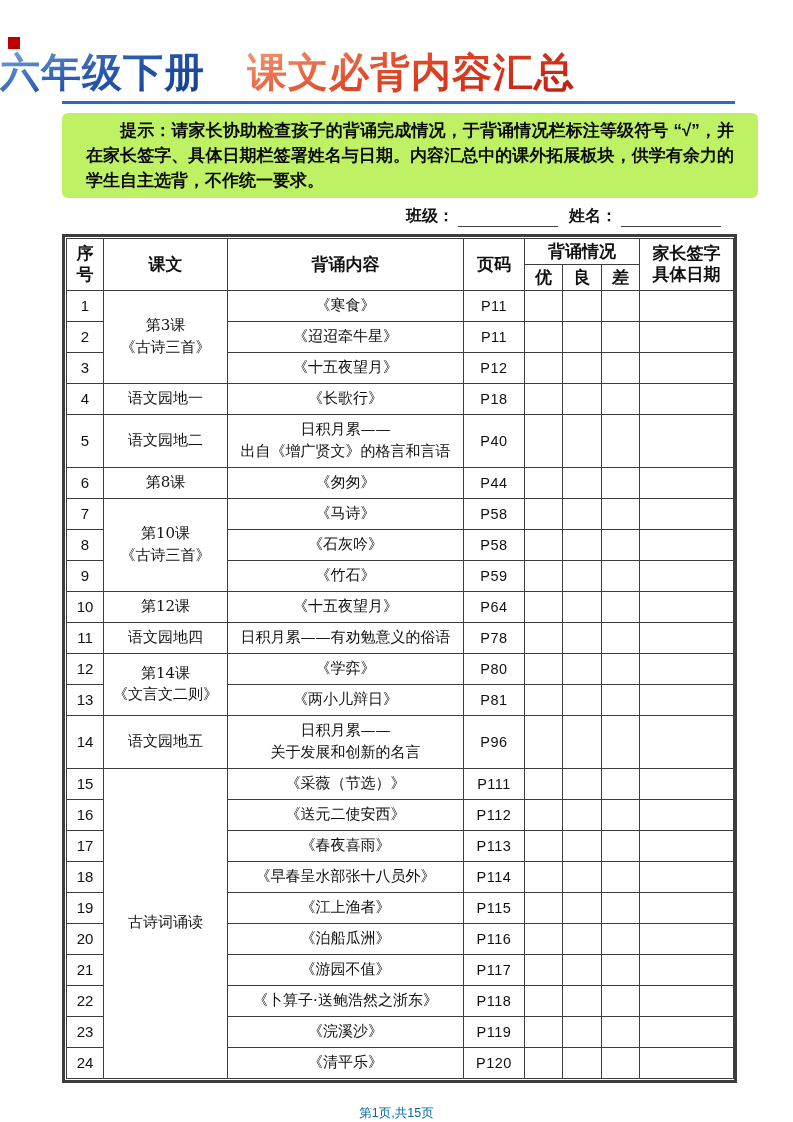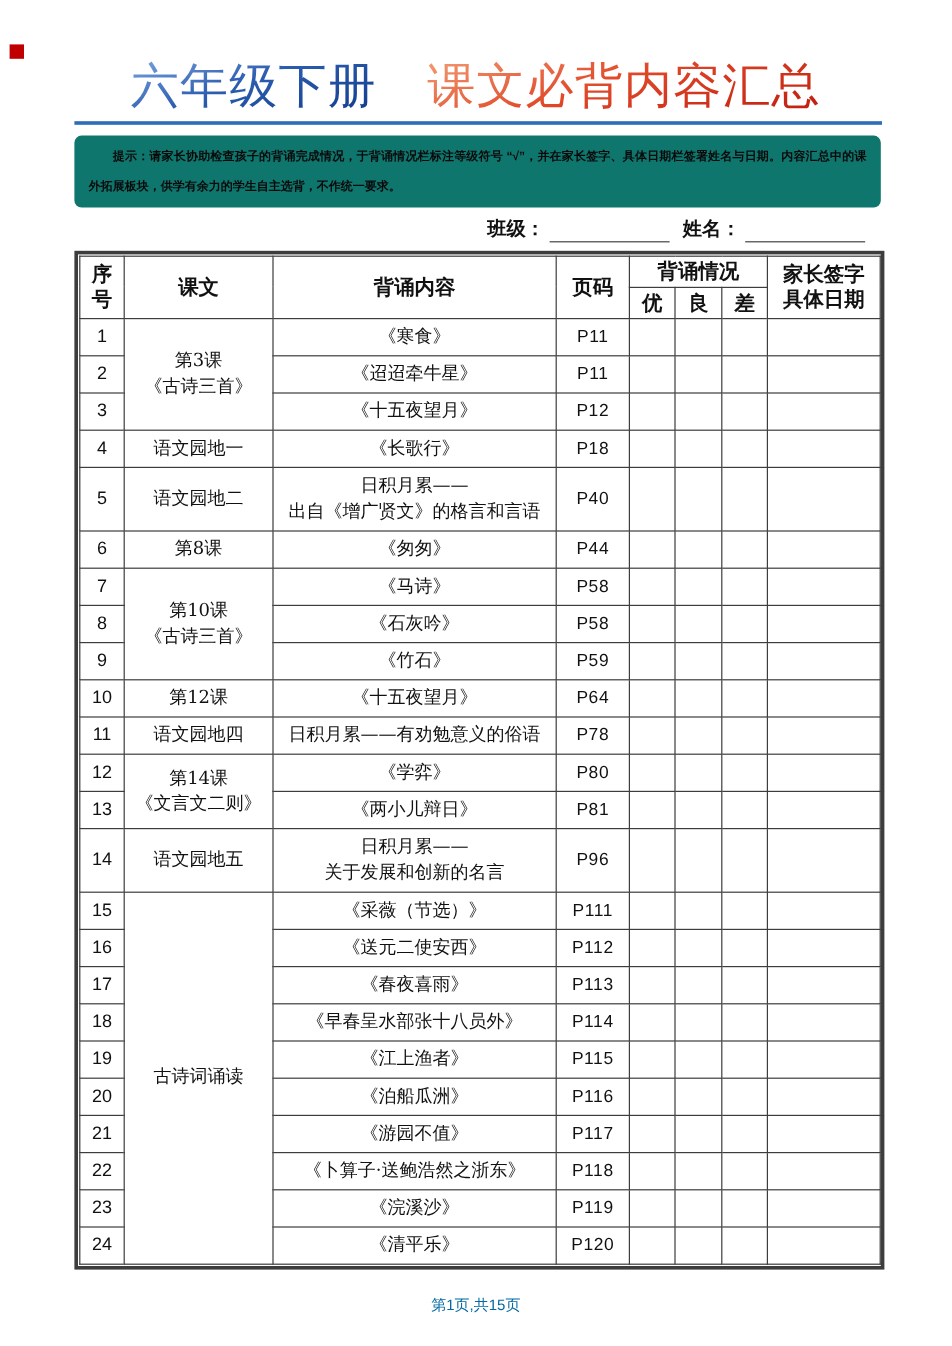--- a/index.html
+++ b/index.html
@@ -1,31 +1,31 @@
 <!DOCTYPE html>
 <html><head>
 <meta charset="utf-8">
 <style>
   html,body{margin:0;padding:0;}
   body{
     width:793px;height:1122px;background:#ffffff;position:relative;
     font-family:"Liberation Sans",sans-serif;color:#111;overflow:hidden;
   }
   .corner-mark{position:absolute;left:8px;top:37px;width:12px;height:12px;background:#c00000;}
-  .title-row{margin:50px 0 0 0;text-align:center;font-weight:normal;font-size:40px;line-height:1.12;letter-spacing:1px;white-space:nowrap;}
+  .title-row{margin:50px 0 0 0;font-weight:bold;font-size:40px;line-height:1.12;letter-spacing:1px;white-space:nowrap;}
   .title-blue{color:#2b5cae;margin-right:42px;}
   .title-red{color:#d63a22;}
   @supports (-webkit-background-clip:text){
     .title-blue{background:linear-gradient(160deg,#7aa3e0 0%,#2b5cae 45%,#123c8c 100%);-webkit-background-clip:text;-webkit-text-fill-color:transparent;}
     .title-red{background:linear-gradient(160deg,#f29a72 0%,#e04828 45%,#c01d0e 100%);-webkit-background-clip:text;-webkit-text-fill-color:transparent;}
   }
   .title-underline{width:673px;height:3px;background:#2e6cb8;margin:6px 0 0 62px;}
   .tip-box{
-    width:648px;margin:9px 0 0 62px;padding:5px 12px;background:#0f766e;border-radius:6px;
-    font-size:10px;font-weight:600;line-height:25px;text-align:justify;text-indent:2em;color:#0a0a0a;
+    width:648px;margin:9px 0 0 62px;padding:5px 24px;background:#bef264;border-radius:6px;
+    font-size:17px;font-weight:600;line-height:25px;text-align:justify;text-indent:2em;color:#0a0a0a;
   }
   .info-row{margin:8px 72px 0 0;display:flex;justify-content:flex-end;align-items:flex-end;font-size:16px;font-weight:bold;}
   .info-label{margin-left:11px;}
   .info-blank{display:inline-block;width:100px;height:16px;border-bottom:1.5px solid #444;margin-left:4px;}
   .table-wrap{width:675px;margin:7px 0 0 62px;border:3px solid #3d3d3d;padding:1px;box-sizing:border-box;}
   table{width:100%;border-collapse:collapse;table-layout:fixed;}
   td,th{border:1px solid #3d3d3d;text-align:center;vertical-align:middle;padding:0;overflow:hidden;}
   th{font-size:17px;font-weight:bold;line-height:1.25;height:25px;font-family:"Liberation Sans",sans-serif;}
   tr.r{height:31px;}
   tr.tall{height:53px;}

